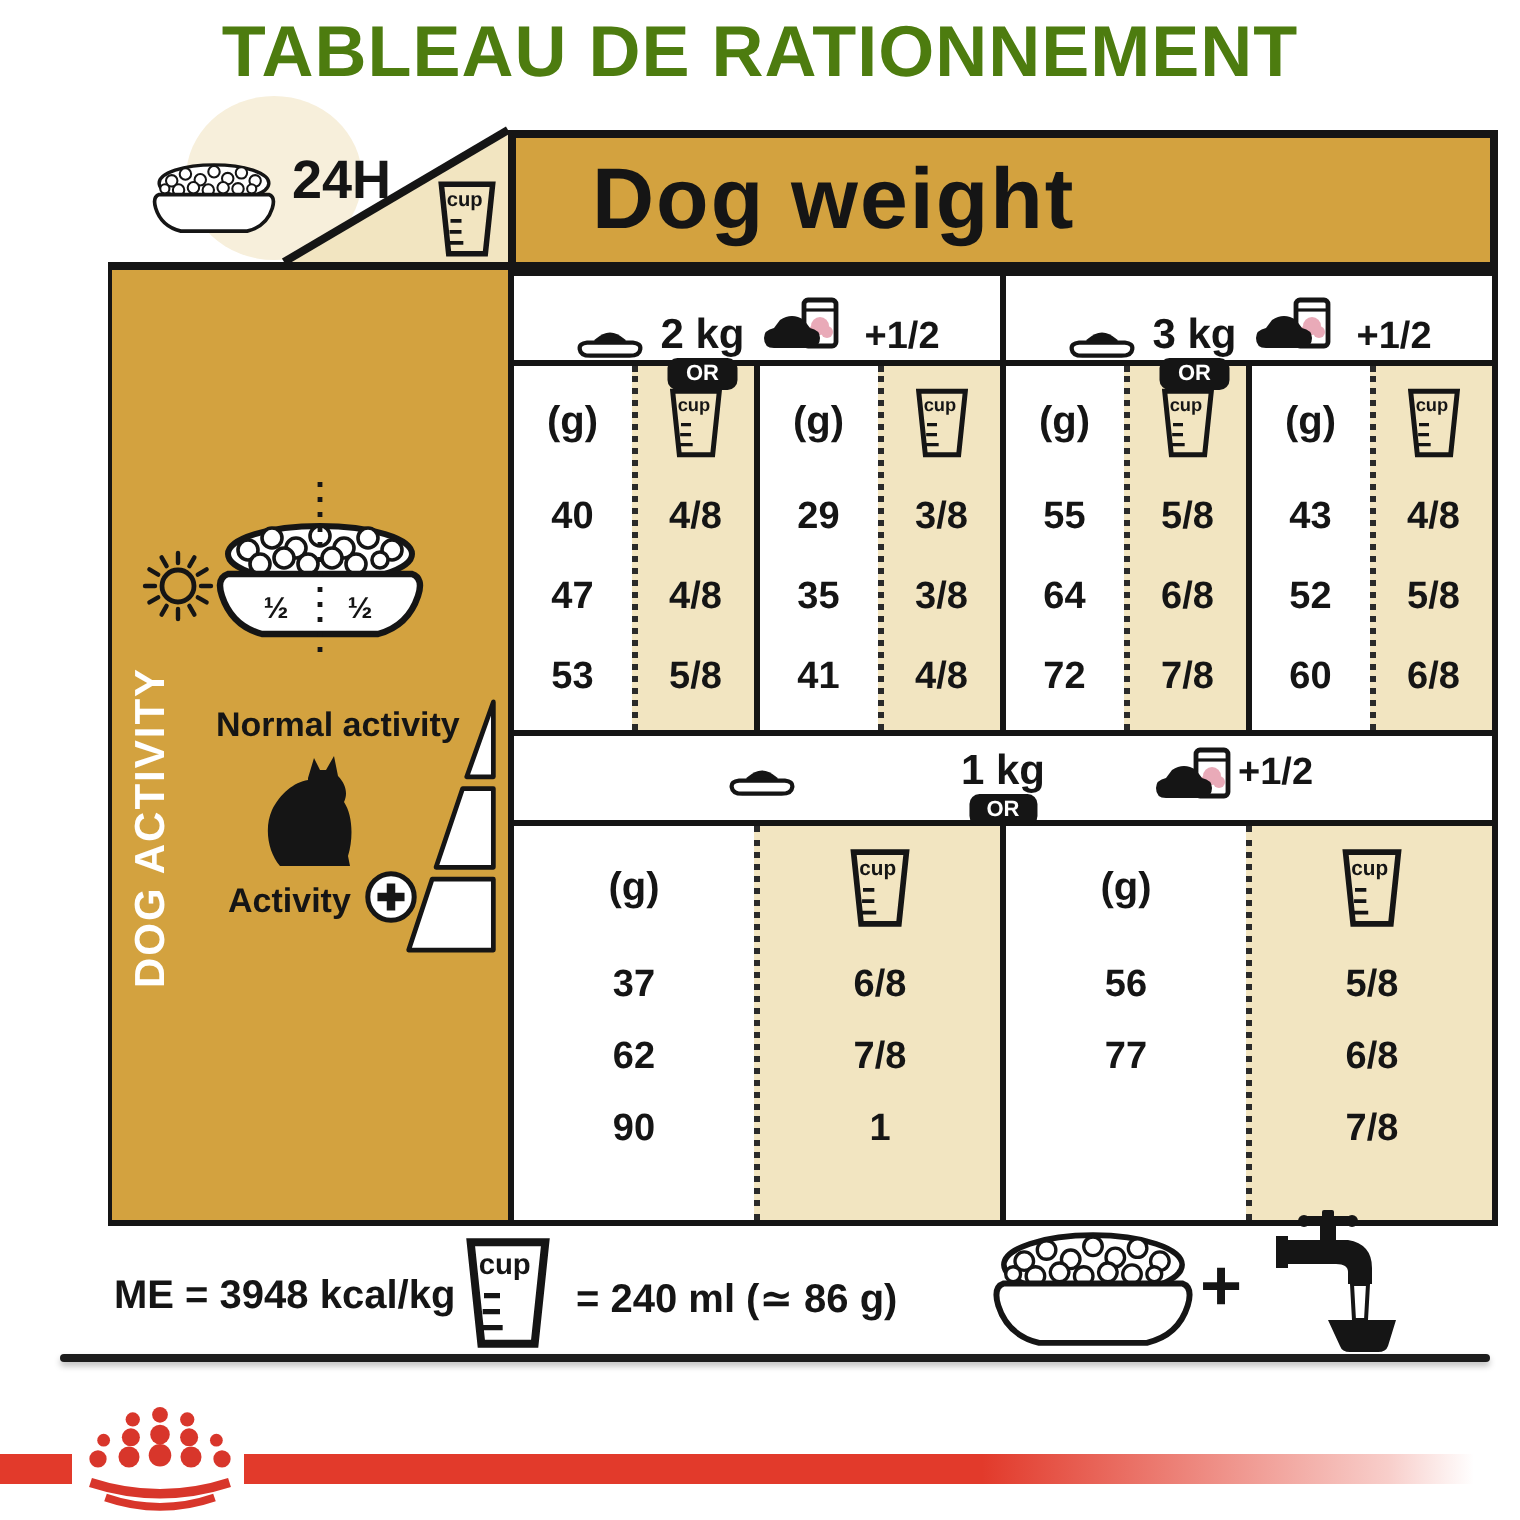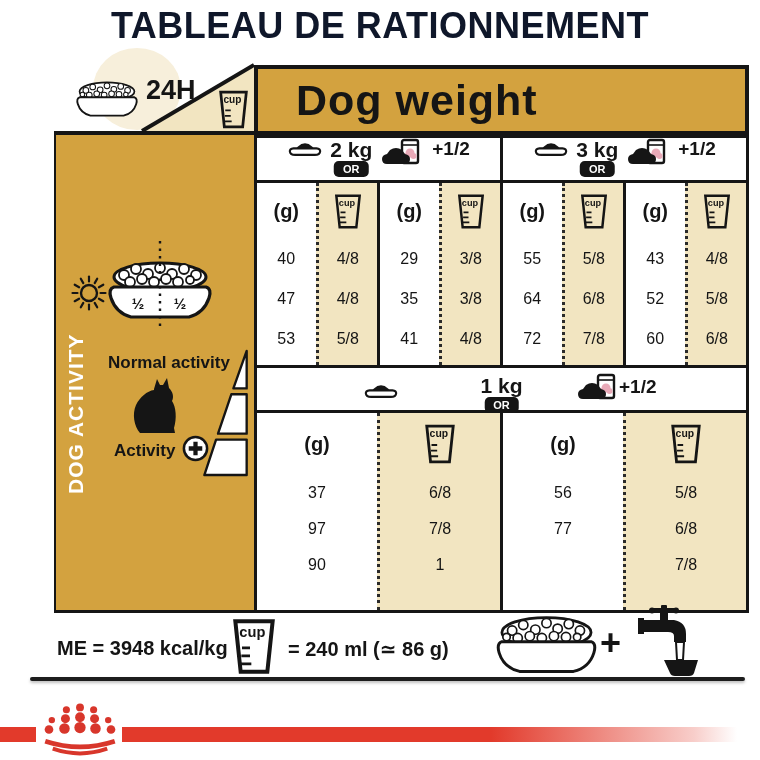--- a/index.html
+++ b/index.html
@@ -1,19 +1,19 @@
 <!DOCTYPE html>
 <html><head>
 <meta charset="utf-8">
 <style>
   html,body{margin:0;padding:0;}
   .page{position:relative;width:760px;height:760px;background:#ffffff;overflow:hidden;
         font-family:"Liberation Sans","DejaVu Sans",sans-serif;color:#151515;}
   .title{position:absolute;top:5px;left:0;width:760px;text-align:center;
-         font-size:36px;font-weight:bold;color:#0f172a;letter-spacing:.5px;}
+         font-size:36px;font-weight:bold;color:#4d7c0f;letter-spacing:.5px;}
   
   .egg{position:absolute;left:93px;top:48px;width:88px;height:82px;border-radius:50%;
        background:#f7efdb;}
   .twrap{position:absolute;left:30px;top:63px;width:695px;height:550px;margin-left:24px;}
   .hdr-left{position:absolute;left:0;top:0;width:200px;height:72px;background:transparent;
             border-bottom:4px solid #151515;box-sizing:border-box;}
   .hdr-left svg.diag{position:absolute;left:0;top:0;}
   .bowl24{position:absolute;left:20px;top:16px;width:66px;height:40px;}
   .h24{position:absolute;left:92px;top:12px;font-size:27px;font-weight:bold;}
   .tricup{position:absolute;left:163px;top:26px;width:33px;height:41px;}
@@ -33,41 +33,41 @@
   .actlbl{position:absolute;left:58px;top:306px;font-size:17px;font-weight:bold;}
   .ramps{position:absolute;left:147px;top:214px;width:46px;height:128px;}
   .dog{position:absolute;left:71px;top:240px;width:62px;height:60px;}
   .pluscirc{position:absolute;left:125px;top:299px;width:29px;height:29px;}
   
   .dtable{position:absolute;left:200px;top:72px;width:495px;height:478px;box-sizing:border-box;
           border:3px solid #151515;background:#fff;}
   .whdr{position:absolute;left:0;width:489px;height:45px;box-sizing:border-box;
         border-bottom:3px solid #151515;display:flex;}
   .whdr.s1{top:0;}
-  .wgroup{flex:1;display:flex;align-items:flex-start;justify-content:center;gap:7px;position:relative;}
+  .wgroup{flex:1;display:flex;align-items:flex-end;justify-content:center;gap:7px;position:relative;}
   .wgroup + .wgroup{border-left:3px solid #151515;}
   .dome{width:36px;height:19px;}
   .kgwrap{position:relative;display:inline-block;}
   .kg{font-size:21px;font-weight:bold;white-space:nowrap;}
   .or{position:absolute;left:50%;transform:translateX(-50%);top:23px;background:#151515;color:#fff;
       font-size:11px;font-weight:bold;padding:2px 9px;border-radius:5px;z-index:3;line-height:12px;}
   .pouch{width:46px;height:32px;}
   .ph{font-size:19px;font-weight:bold;white-space:nowrap;}
   .grid1{position:absolute;left:0;top:45px;width:489px;height:185px;box-sizing:border-box;
          border-bottom:3px solid #151515;display:flex;}
   .grid2{position:absolute;left:0;top:275px;width:489px;height:197px;display:flex;}
   .pair{flex:1;display:flex;position:relative;}
   .pair + .pair{border-left:3px solid #151515;}
   .half{flex:1;display:flex;flex-direction:column;}
   .cuphalf{background:#f2e5c1;border-left:3px dotted #2a2a2a;}
   .cellhead{height:56px;display:flex;align-items:center;justify-content:center;
             font-size:20px;font-weight:bold;}
   .grid2 .cellhead{height:62px;}
   .cellval{height:40px;display:flex;align-items:center;justify-content:center;
-           font-size:16px;font-weight:normal;}
+           font-size:19px;font-weight:bold;}
   .grid2 .cellval{height:36px;}
   .cupico{width:30px;height:37px;}
   .grid2 .cupico{width:34px;height:42px;}
   .whdr2{position:absolute;left:0;top:230px;width:489px;height:45px;box-sizing:border-box;
          border-bottom:3px solid #151515;}
   .whdr2 .dome{position:absolute;left:106px;top:12px;}
   .whdr2 .kgwrap{position:absolute;left:50%;transform:translateX(-50%);top:6px;}
   .whdr2 .pouch{position:absolute;left:318px;top:5px;}
   .whdr2 .ph{position:absolute;left:362px;top:8px;}
   
@@ -330,21 +330,21 @@
             <use href="#sym-pouch"></use>
           </svg>
         <span class="ph">+1/2</span>
       </div>
 
       <div class="grid2">
         <div class="pair">
           <div class="half">
             <div class="cellhead">(g)</div>
             <div class="cellval">37</div>
-            <div class="cellval">97</div>
+            <div class="cellval">62</div>
             <div class="cellval">90</div>
           </div>
           <div class="half cuphalf">
             <div class="cellhead">
                 <svg class="cupico" viewBox="0 0 36 44">
                   <use href="#sym-cup"></use>
                 </svg>
               </div>
             <div class="cellval">6/8</div>
             <div class="cellval">7/8</div>

